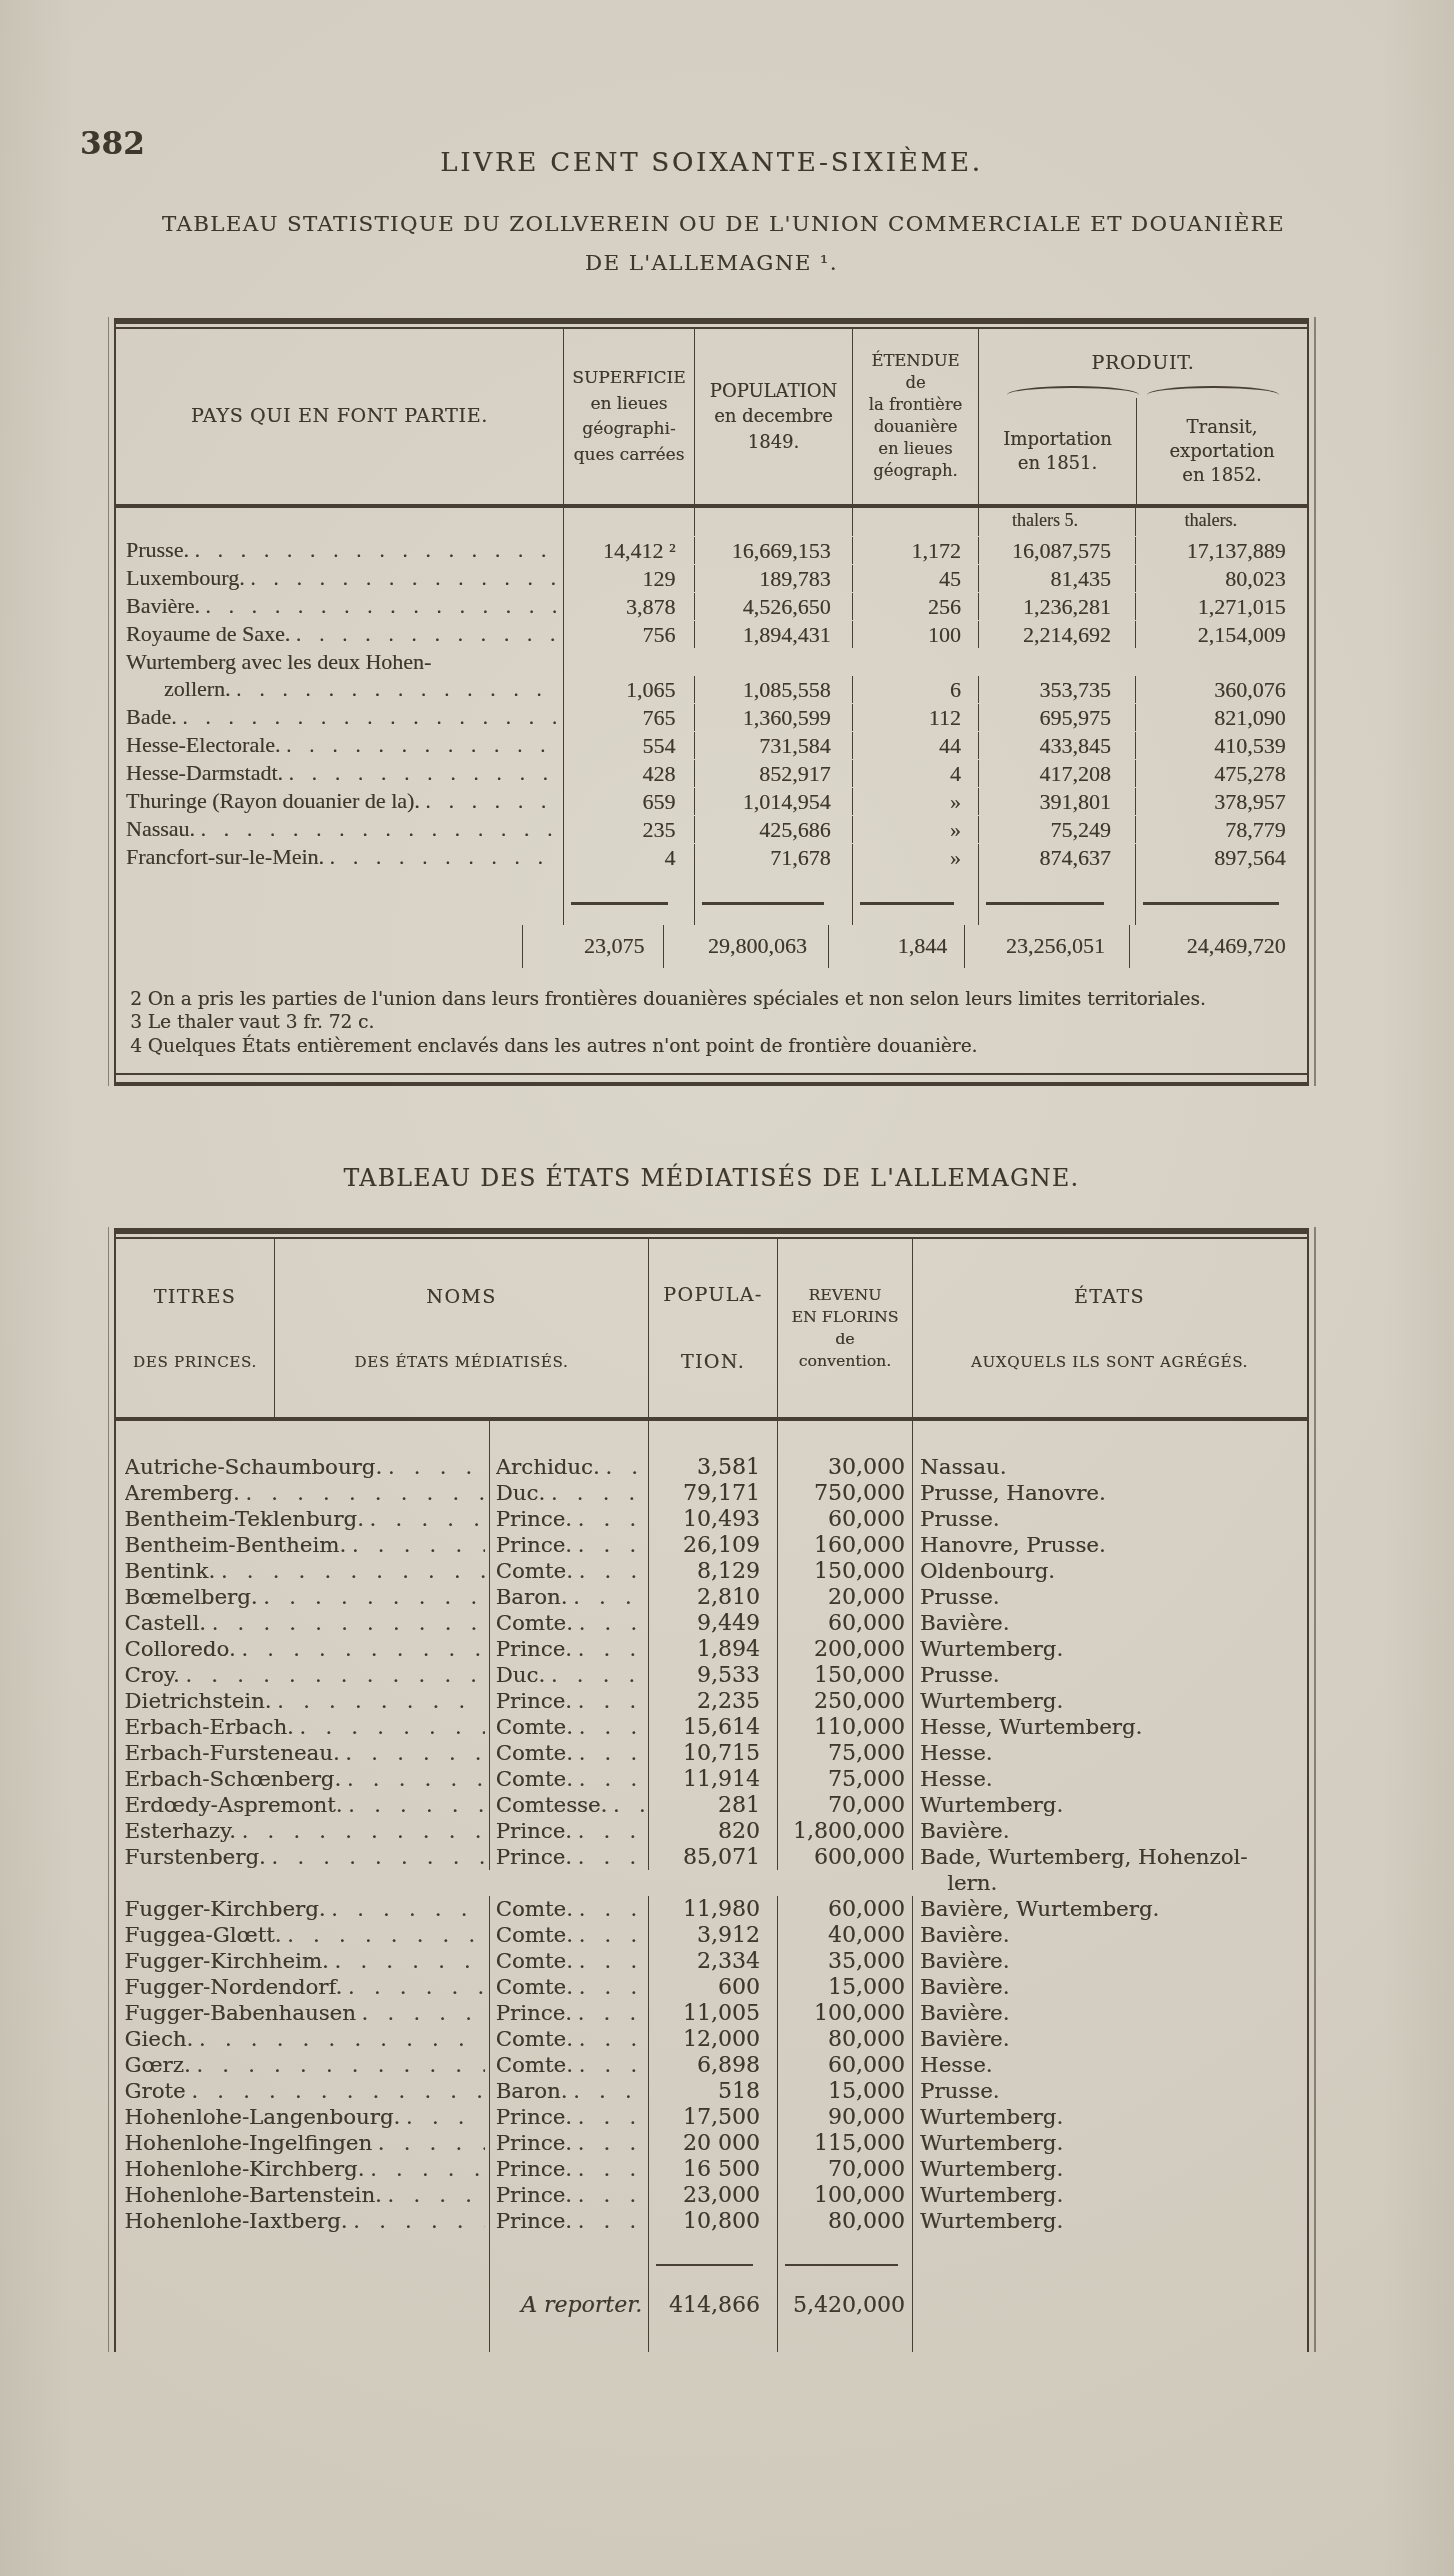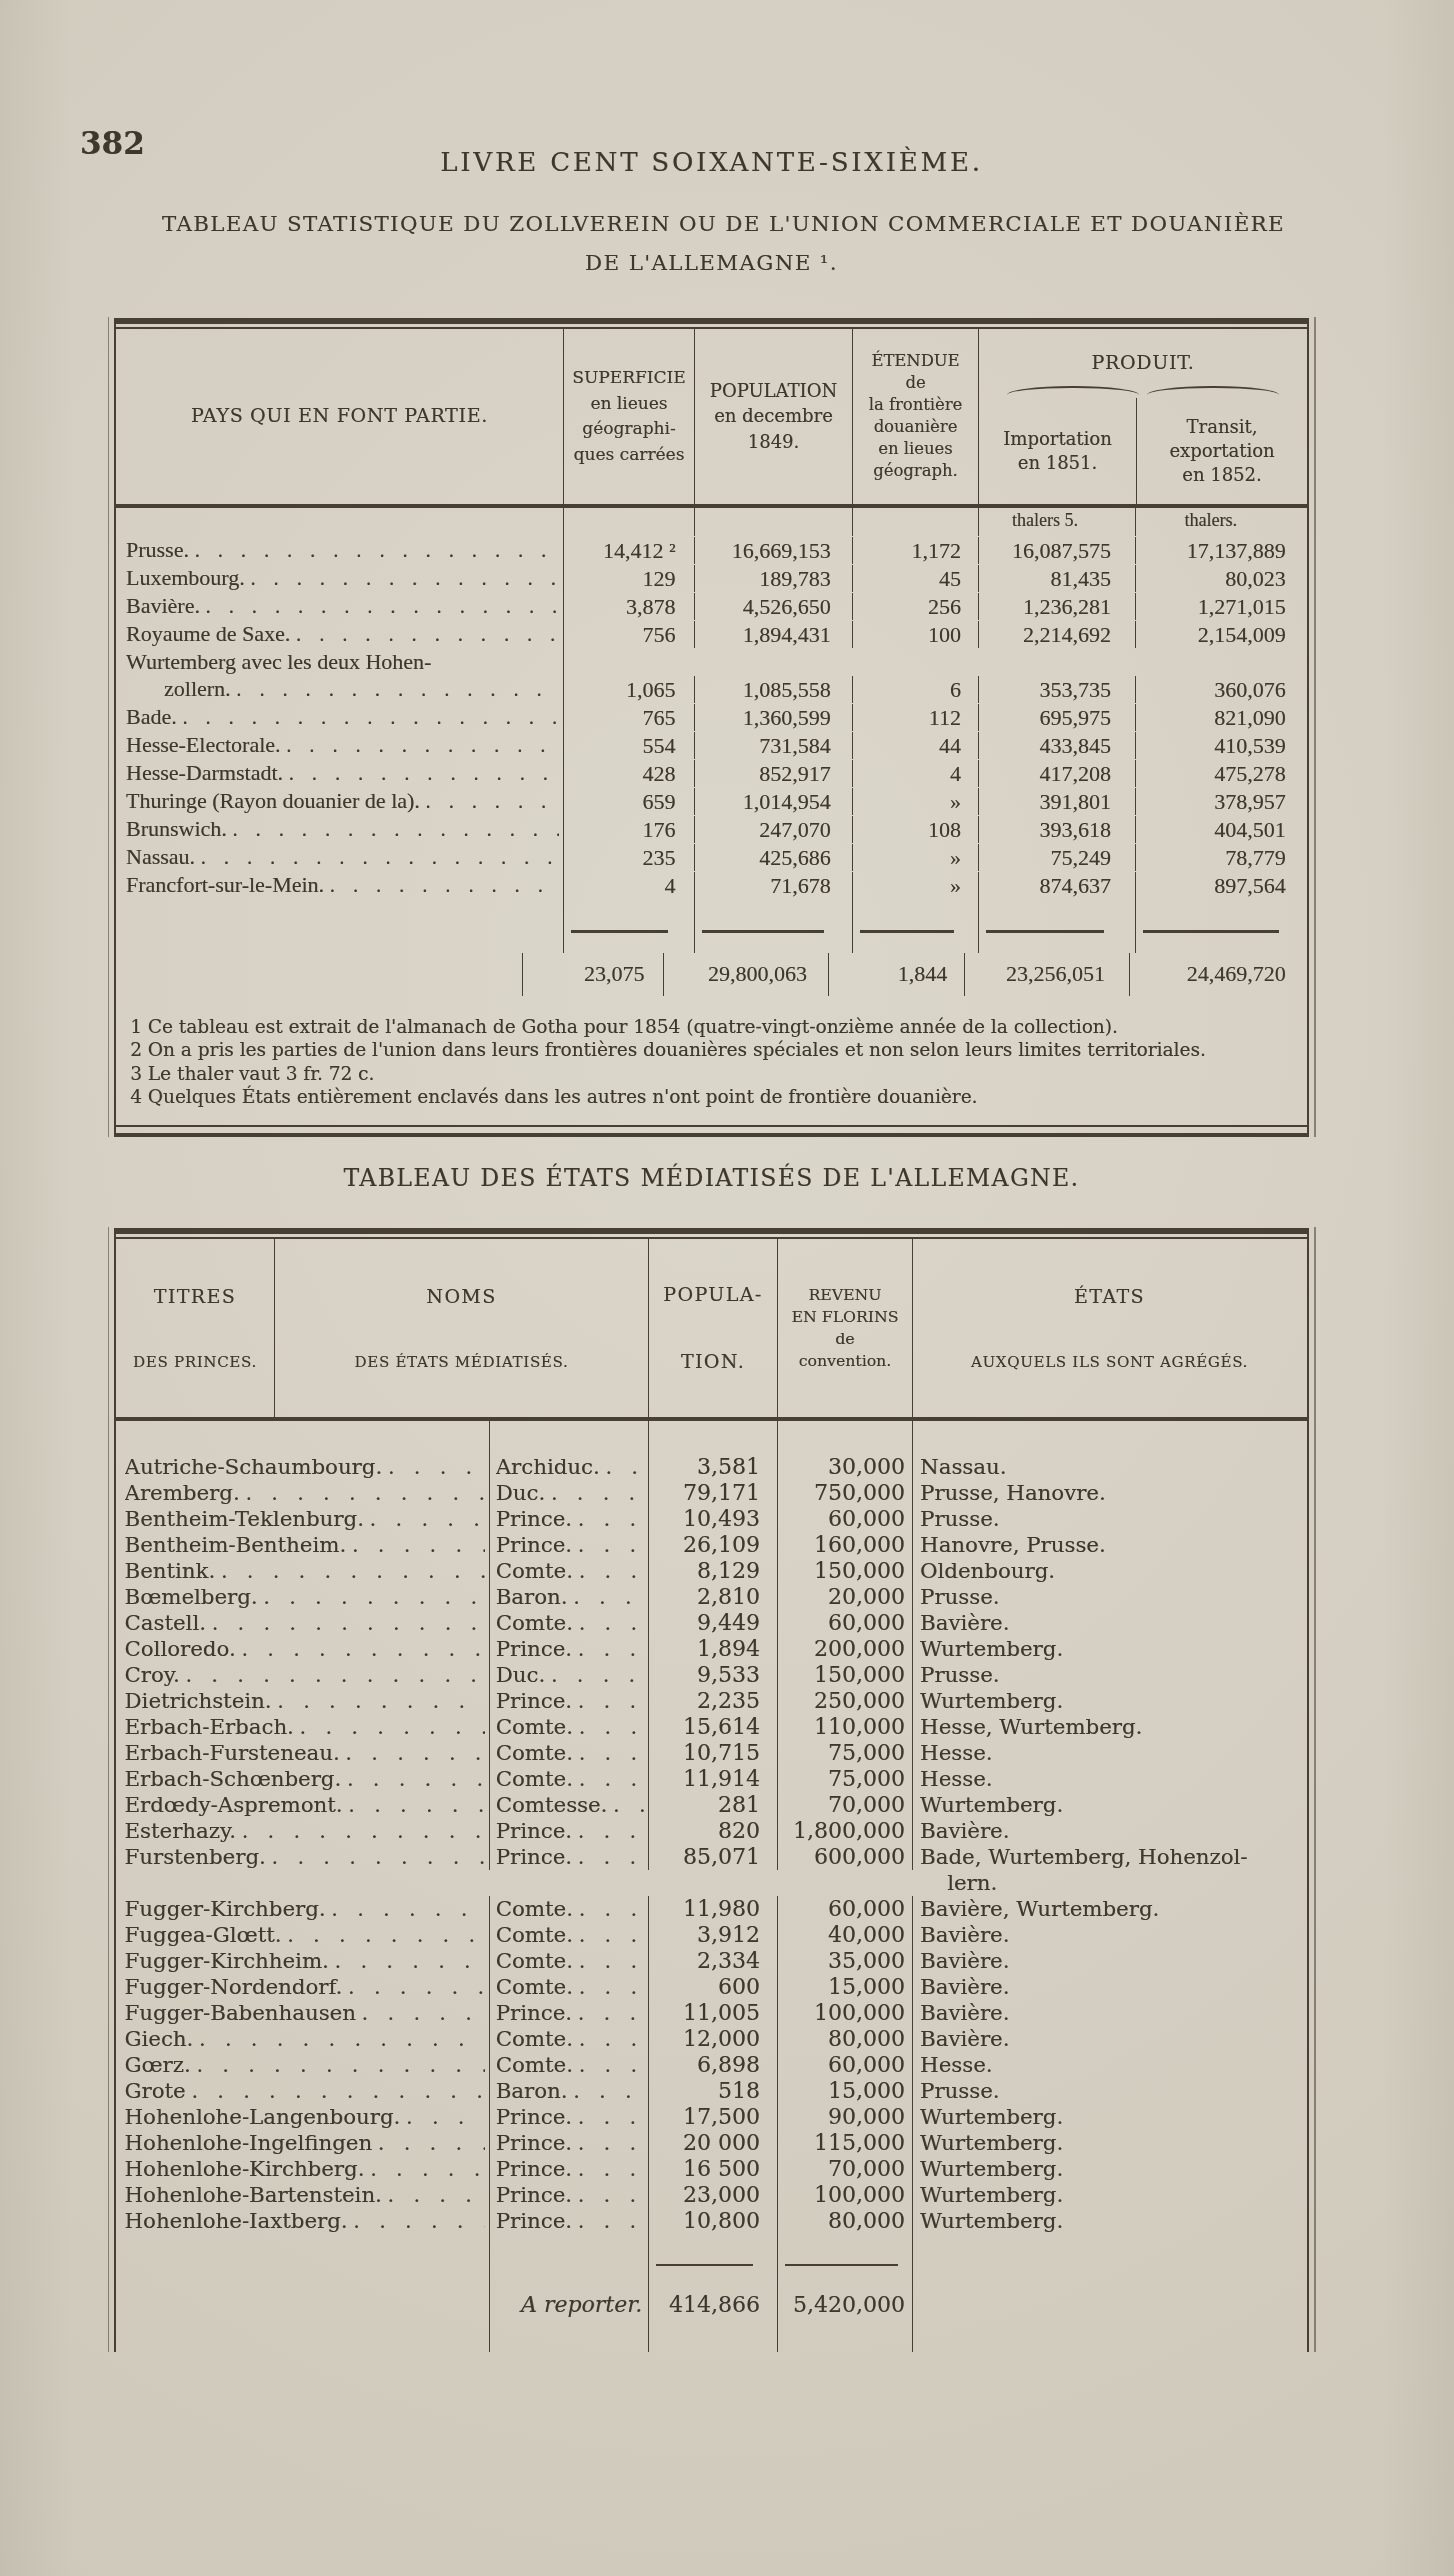--- a/index.html
+++ b/index.html
@@ -309,34 +309,20 @@
     <div class="c c-sup num">659</div>
     <div class="c c-pop num">1,014,954</div>
     <div class="c c-ete num">»</div>
     <div class="c c-imp num">391,801</div>
     <div class="c c-tra num">378,957</div>
   </div>
         <div class="tr t1r">
     <div class="c c-name">
 
       <span class="nl">
-        <span class="nm">Brunswich.</span>
-        <span class="dots"></span>
-      </span>
-    </div>
-    <div class="c c-sup num">176</div>
-    <div class="c c-pop num">247,070</div>
-    <div class="c c-ete num">108</div>
-    <div class="c c-imp num">393,618</div>
-    <div class="c c-tra num">404,501</div>
-  </div>
-        <div class="tr t1r">
-    <div class="c c-name">
-
-      <span class="nl">
         <span class="nm">Nassau.</span>
         <span class="dots"></span>
       </span>
     </div>
     <div class="c c-sup num">235</div>
     <div class="c c-pop num">425,686</div>
     <div class="c c-ete num">»</div>
     <div class="c c-imp num">75,249</div>
     <div class="c c-tra num">78,779</div>
   </div>
@@ -385,21 +371,20 @@
     <div class="tr t1r totalsrow">
       <div class="c c-name"></div>
       <div class="c c-sup num">23,075</div>
       <div class="c c-pop num">29,800,063</div>
       <div class="c c-ete num">1,844</div>
       <div class="c c-imp num">23,256,051</div>
       <div class="c c-tra num">24,469,720</div>
     </div>
 
     <div class="footnotes">
-      <div class="fn">1  Ce tableau est extrait de l'almanach de Gotha pour 1854 (quatre-vingt-onzième année de la collection).</div>
       <div class="fn">2  On a pris les parties de l'union dans leurs frontières douanières spéciales et non selon leurs limites territoriales.</div>
       <div class="fn">3  Le thaler vaut 3 fr. 72 c.</div>
       <div class="fn">4  Quelques États entièrement enclavés dans les autres n'ont point de frontière douanière.</div>
     </div>
 
     <div class="botthin"></div>
     <div class="botrule"></div>
   </div>
 
   <div class="abs ctr t2-title">TABLEAU DES ÉTATS MÉDIATISÉS DE L'ALLEMAGNE.</div>

